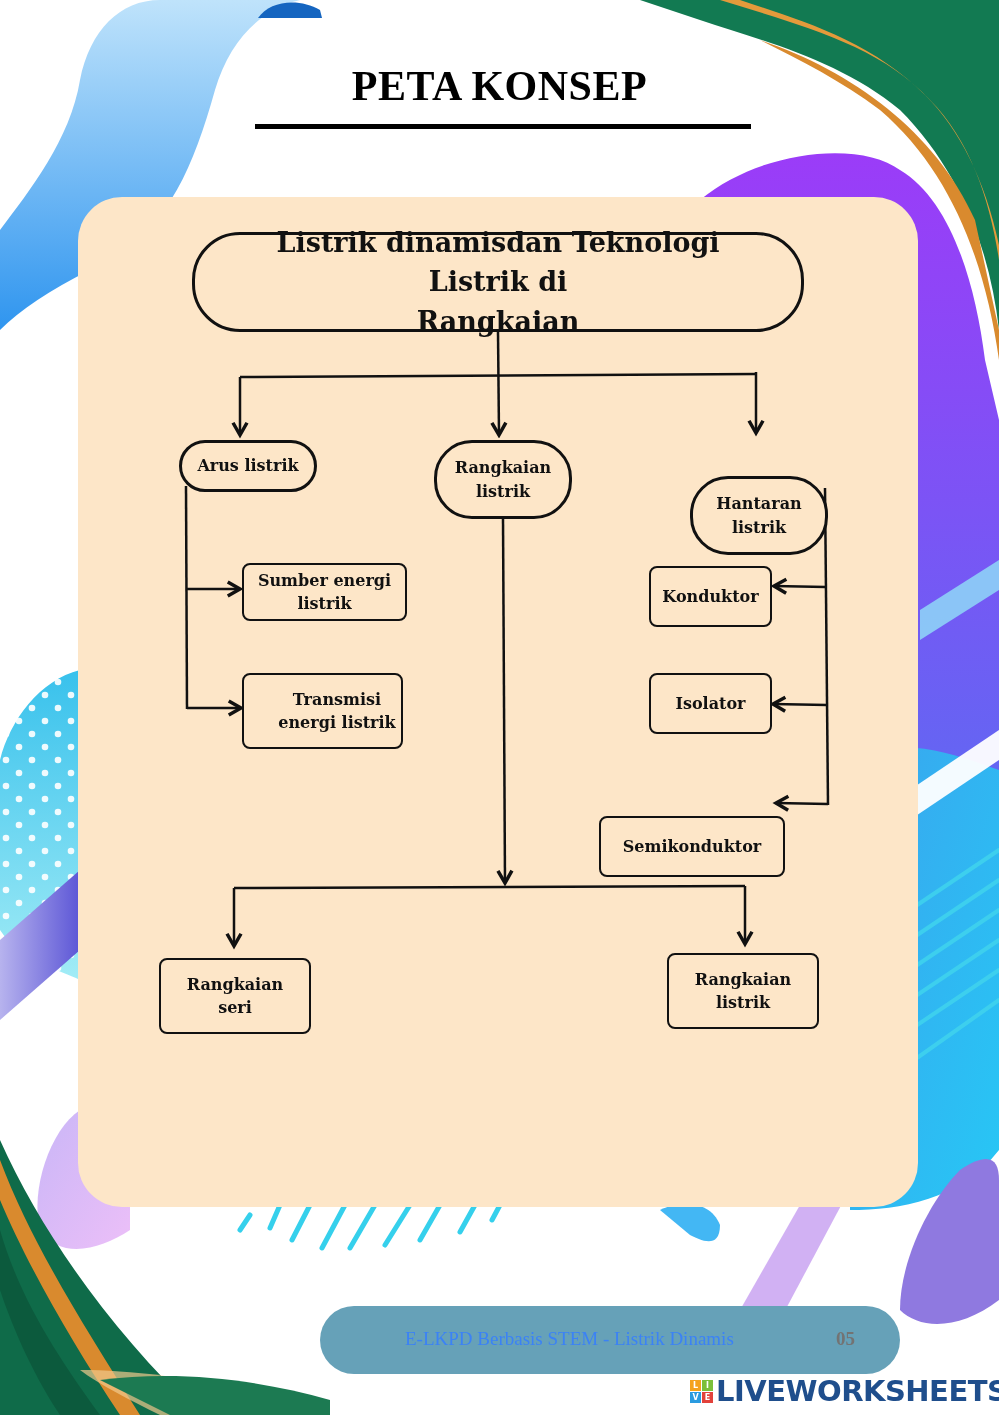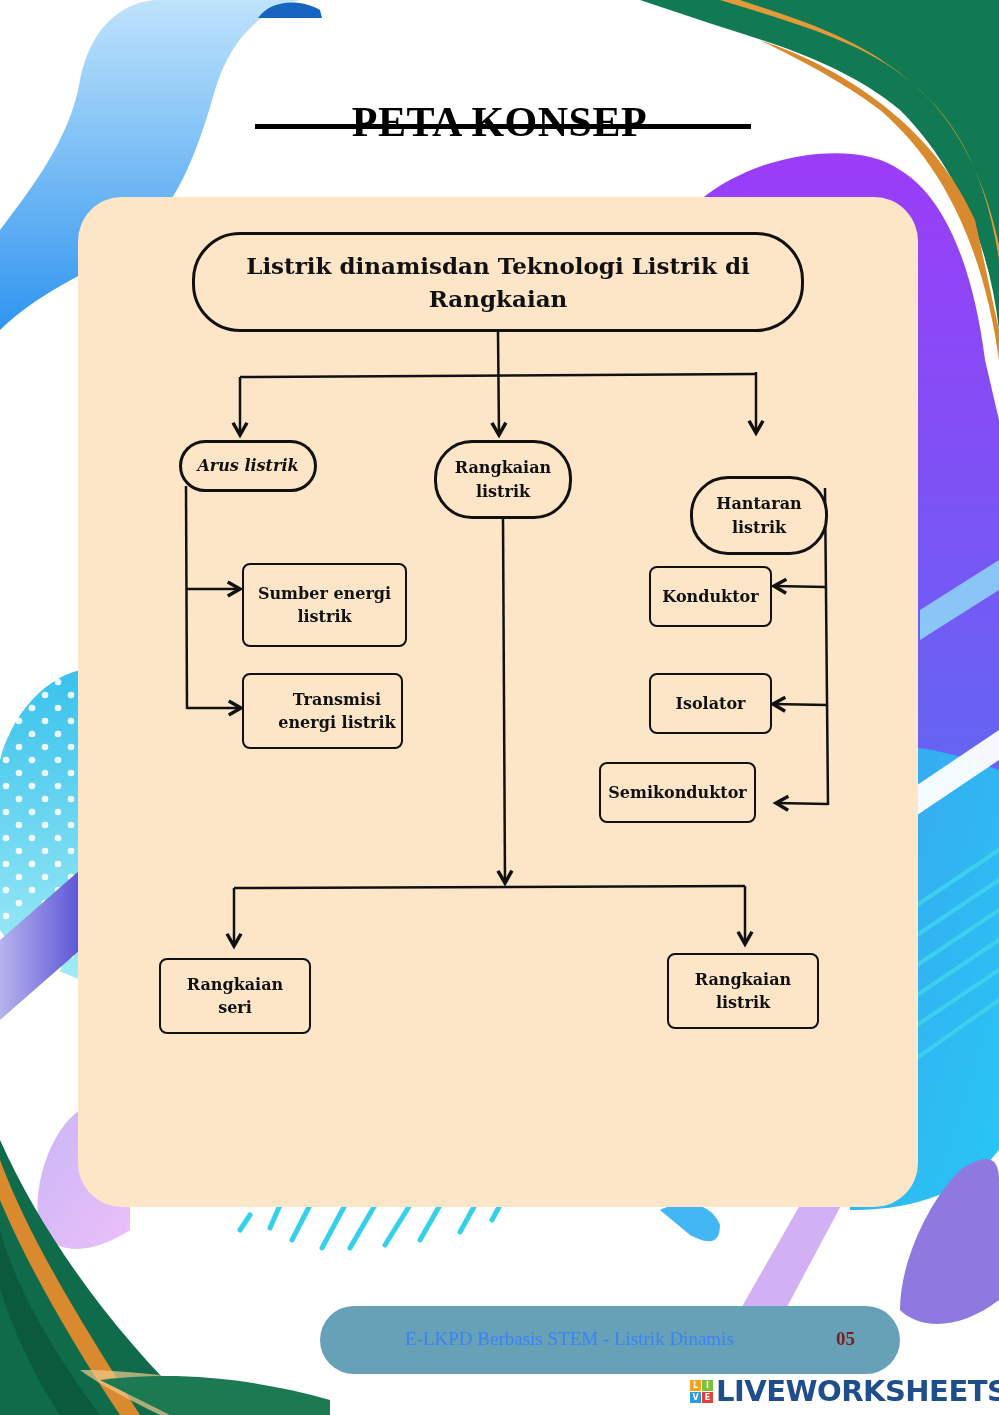--- a/index.html
+++ b/index.html
@@ -1,28 +1,28 @@
 <!DOCTYPE html>
 <html><head>
 <meta charset="utf-8">
 <style>
   html,body{margin:0;padding:0;}
   body{width:999px;height:1415px;position:relative;overflow:hidden;background:#ffffff;font-family:"DejaVu Serif",serif;}
   .bg{position:absolute;left:0;top:0;width:999px;height:1415px;}
-  .title{position:absolute;left:0;width:999px;top:62px;text-align:center;font-family:"Liberation Serif",serif;font-weight:bold;font-size:42px;color:#000;letter-spacing:0.5px;margin-top:36px;}
+  .title{position:absolute;left:0;width:999px;top:62px;text-align:center;font-family:"Liberation Serif",serif;font-weight:bold;font-size:42px;color:#000;letter-spacing:0.5px;}
   .title-rule{position:absolute;left:255px;top:124px;width:496px;height:5px;background:#000;}
   .panel{position:absolute;left:78px;top:197px;width:840px;height:1010px;background:#fde6c8;border-radius:44px;}
   .node{position:absolute;box-sizing:border-box;border:2.5px solid #111;background:#fde6c8;display:flex;align-items:center;justify-content:center;text-align:center;font-family:"DejaVu Serif",serif;font-weight:bold;color:#111;line-height:1.45;}
-  .root{left:192px;top:232px;width:612px;height:100px;border-radius:48px;font-size:23px;border-width:3px;padding:0 30px;}
+  .root{left:192px;top:232px;width:612px;height:100px;border-radius:48px;font-size:27px;border-width:3px;padding:0 30px;}
   .pill{border-radius:28px;font-size:16px;border-width:3px;}
   .box{border-radius:8px;font-size:16px;}
   .wires{position:absolute;left:0;top:0;width:999px;height:1415px;pointer-events:none;}
   .footer{position:absolute;left:320px;top:1306px;width:580px;height:68px;background:#66a1b8;border-radius:34px;}
   .footer-text{position:absolute;left:405px;top:1328px;font-family:"Liberation Serif",serif;font-size:19px;color:#3b82f6;}
-  .footer-page{position:absolute;left:836px;top:1328px;font-family:"Liberation Serif",serif;font-weight:bold;font-size:19px;color:#7f1d1d;}
+  .footer-page{position:absolute;left:836px;top:1328px;font-family:"Liberation Serif",serif;font-weight:bold;font-size:19px;color:#737373;}
   .lw{position:absolute;left:690px;top:1374px;display:flex;align-items:center;}
   .lw-logo{display:grid;grid-template-columns:11px 11px;grid-template-rows:11px 11px;gap:1px;margin-right:3px;}
   .lw-logo span{display:block;font-family:"DejaVu Sans",sans-serif;font-size:8px;font-weight:bold;color:#fff;text-align:center;line-height:11px;}
   .lw-text{font-family:"DejaVu Sans",sans-serif;font-weight:bold;font-size:29px;color:#1f4e8c;letter-spacing:-0.5px;}
 </style>
 </head>
 <body>
 
 <svg class="bg" viewBox="0 0 999 1415">
   <defs>
@@ -141,39 +141,39 @@
   </g>
 </svg>
 
 <div class="node root">
   <div>
     <span>Listrik dinamisdan Teknologi Listrik di</span><br>
     <span>Rangkaian</span>
   </div>
 </div>
 
-<div class="node pill" style="left:179px;top:440px;width:138px;height:52px;font-style:italic;">
+<div class="node pill" style="left:179px;top:440px;width:138px;height:52px;">
   <span>Arus listrik</span>
 </div>
 
 <div class="node pill" style="left:434px;top:440px;width:138px;height:79px;border-radius:38px;">
   <div>
     <span>Rangkaian</span><br>
     <span>listrik</span>
   </div>
 </div>
 
 <div class="node pill" style="left:690px;top:440px;width:138px;height:79px;border-radius:38px;margin-top:36px;">
   <div>
     <span>Hantaran</span><br>
     <span>listrik</span>
   </div>
 </div>
 
-<div class="node box" style="left:242px;top:563px;width:165px;height:84px;text-align:center;">
+<div class="node box" style="left:242px;top:563px;width:165px;height:58px;text-align:center;">
   <div>
     <span>Sumber energi</span><br>
     <span>listrik</span>
   </div>
 </div>
 
 <div class="node box" style="left:242px;top:673px;width:161px;height:76px;padding-left:29px;">
   <div>
     <span>Transmisi</span><br>
     <span>energi listrik</span>
@@ -181,21 +181,21 @@
 </div>
 
 <div class="node box" style="left:649px;top:566px;width:123px;height:61px;align-items:center;">
   <span>Konduktor</span>
 </div>
 
 <div class="node box" style="left:649px;top:673px;width:123px;height:61px;text-align:center;">
   <span>Isolator</span>
 </div>
 
-<div class="node box" style="left:599px;top:762px;width:157px;height:61px;">
+<div class="node box" style="left:599px;top:816px;width:186px;height:61px;">
   <span>Semikonduktor</span>
 </div>
 
 <div class="node box" style="left:159px;top:958px;width:152px;height:76px;">
   <div>
     <span>Rangkaian</span><br>
     <span>seri</span>
   </div>
 </div>
 

